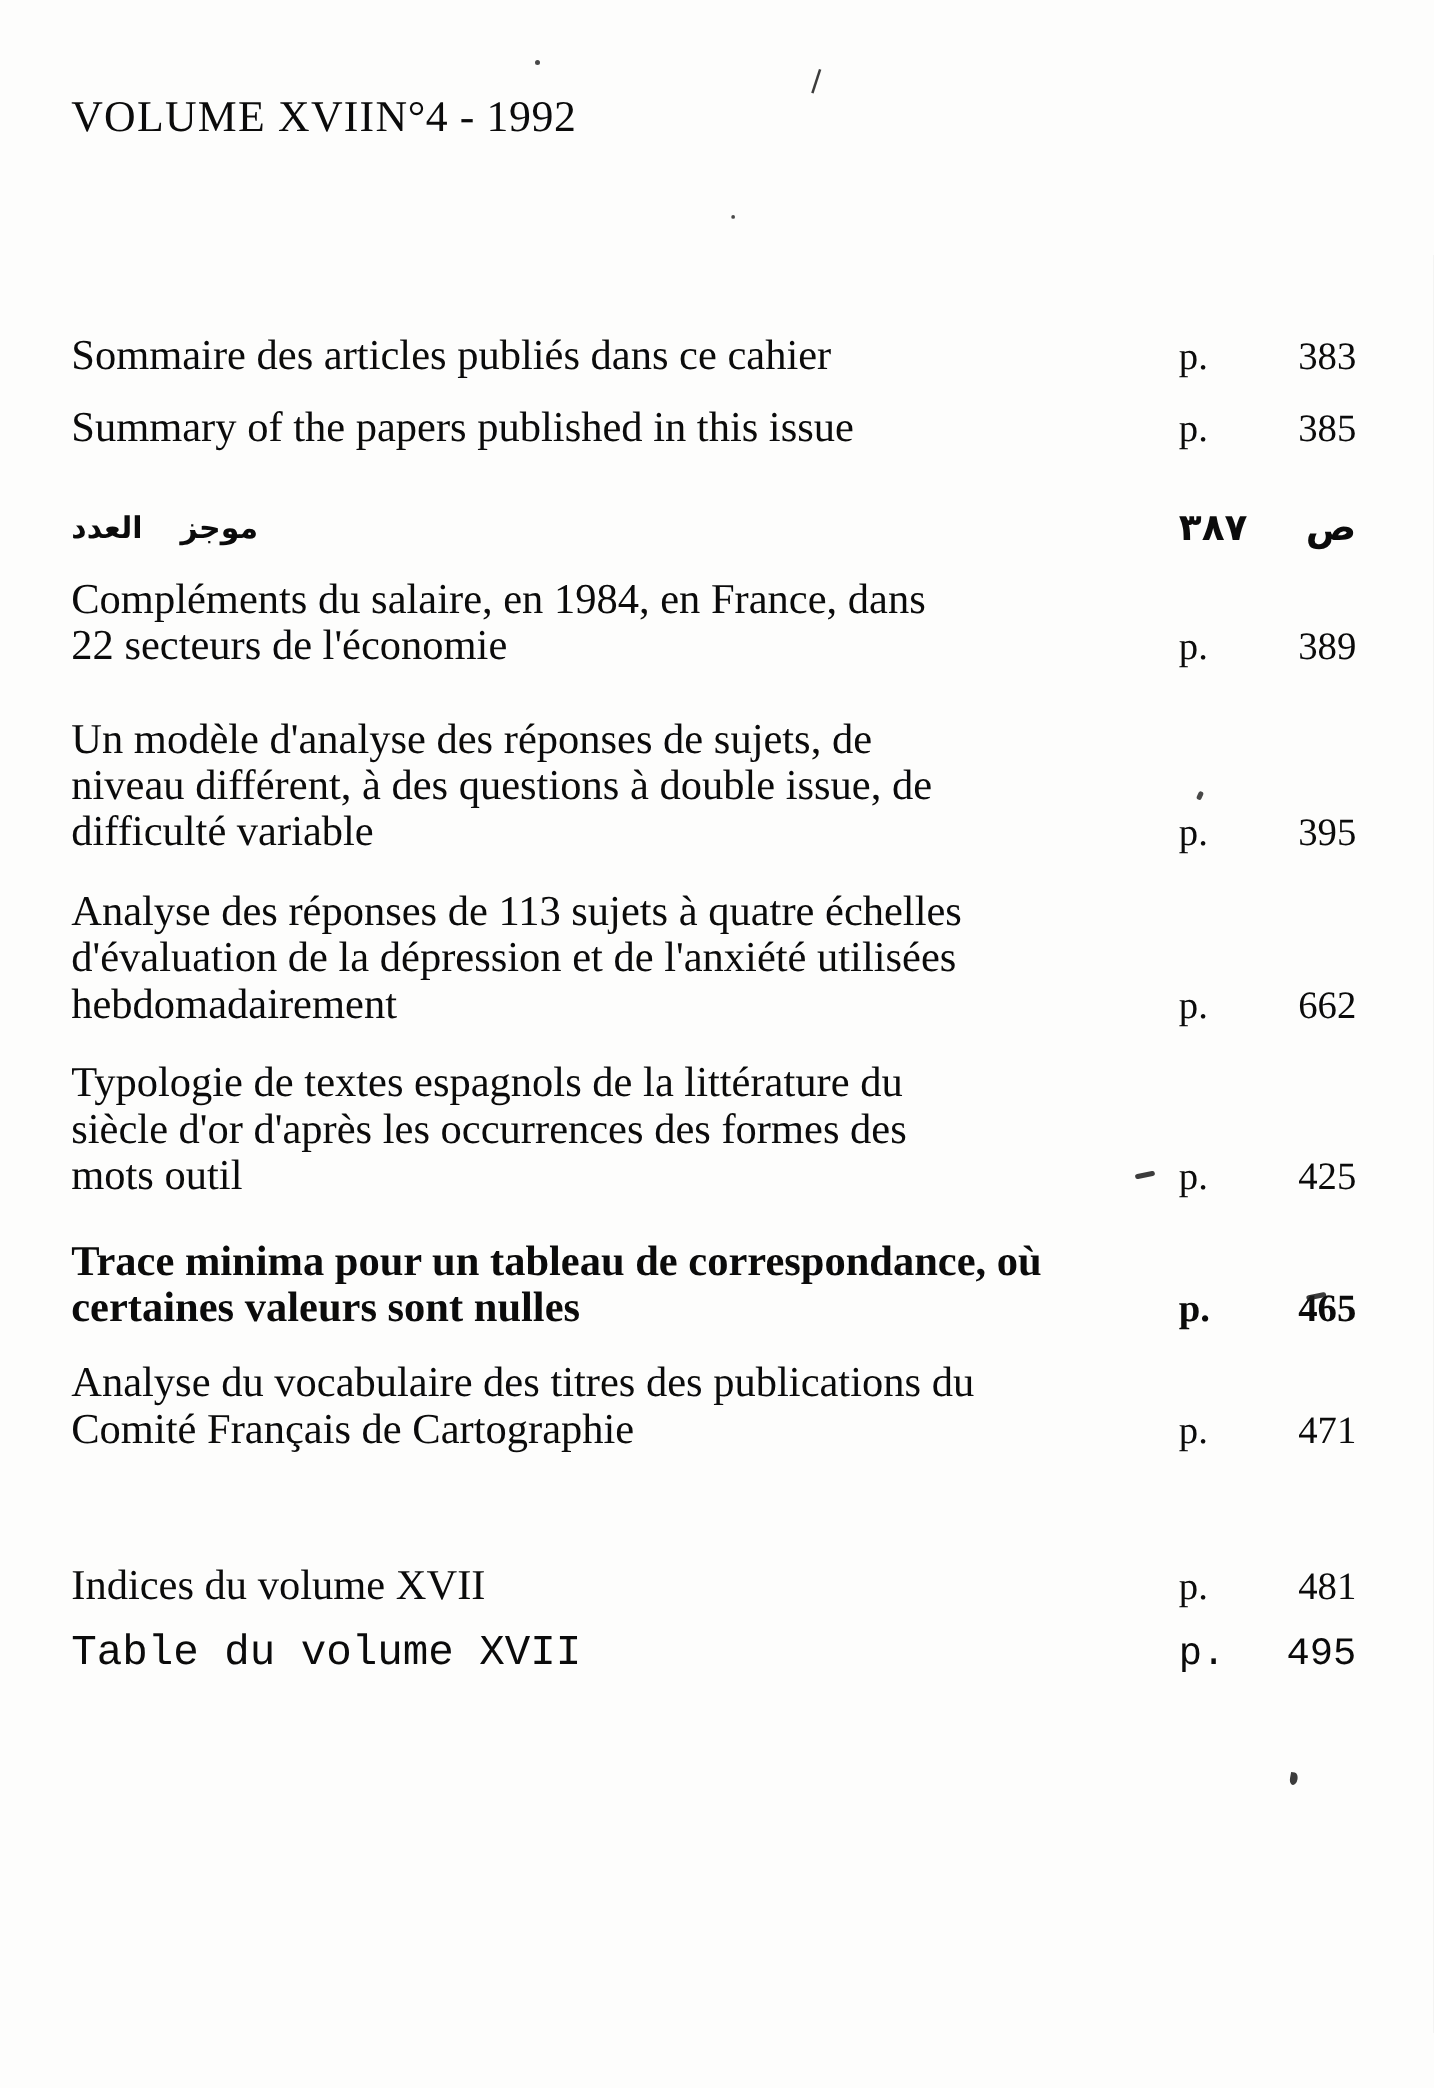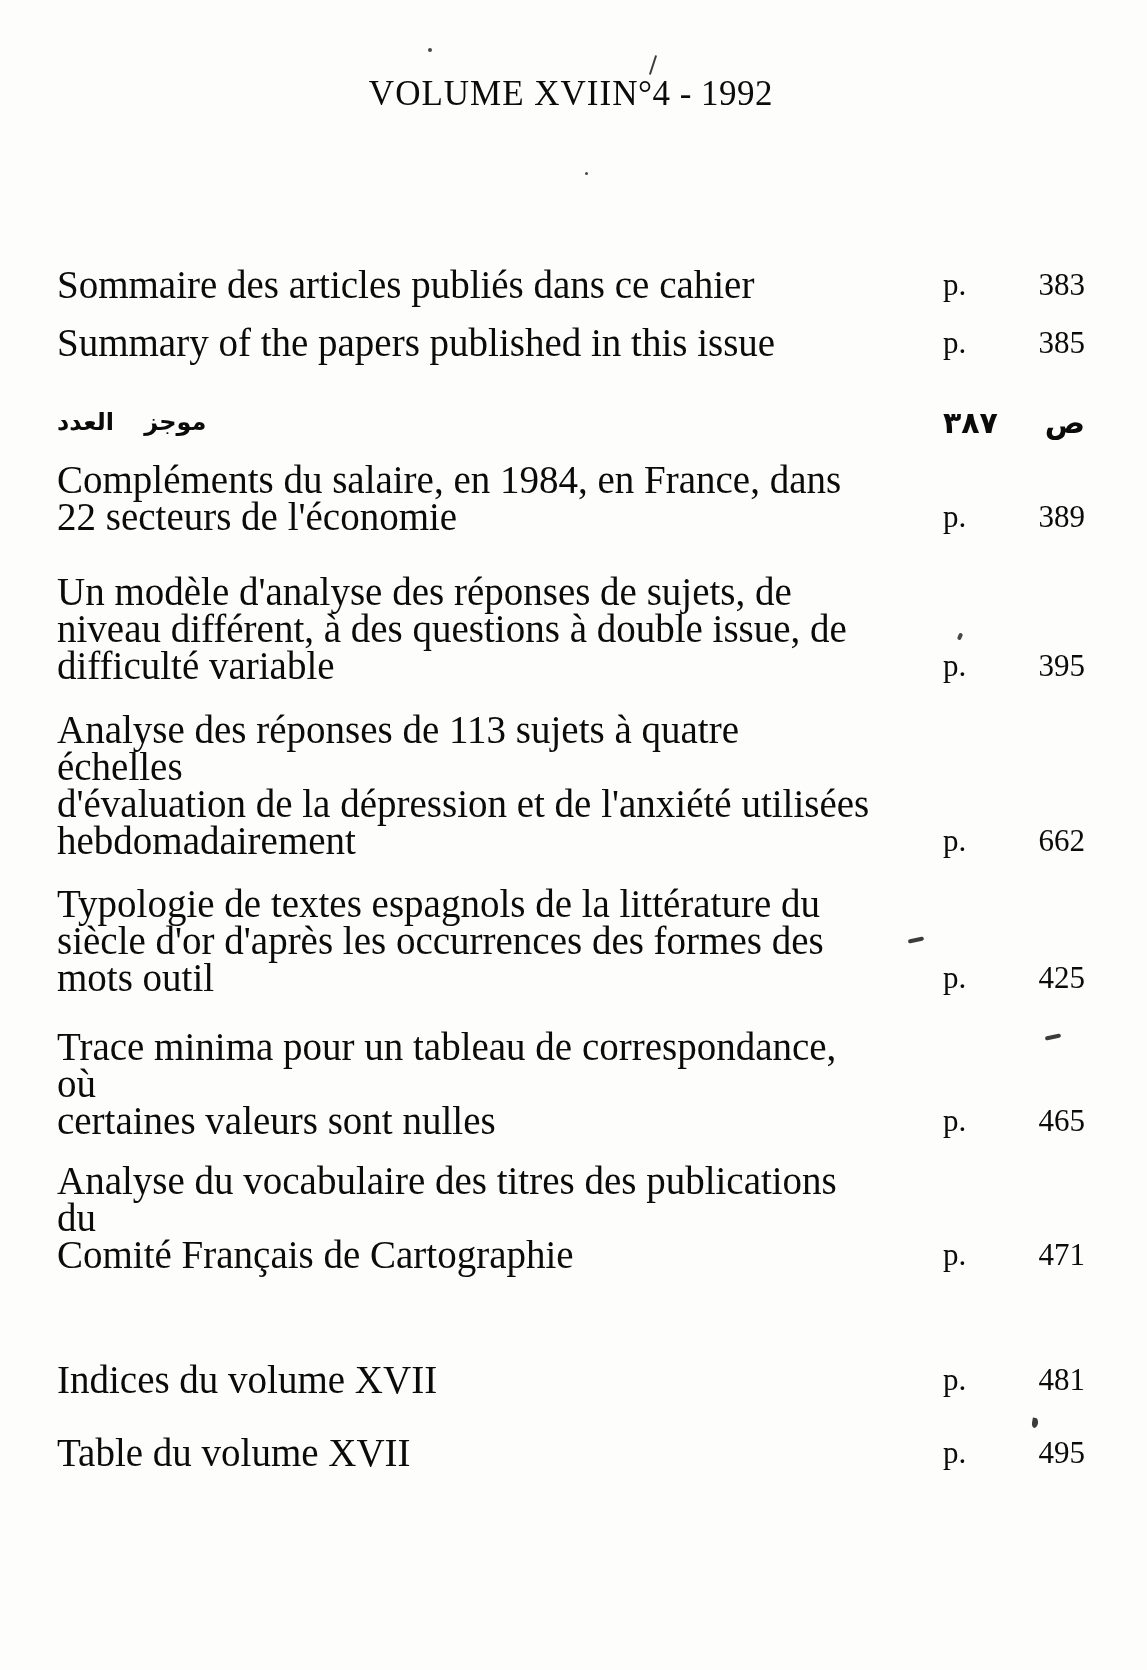--- a/index.html
+++ b/index.html
@@ -9,39 +9,39 @@
     margin:0 auto;
     background:#fdfdfc;
     color:#0b0b0b;
     font-family:"Liberation Serif", serif;
     overflow:hidden;
   }
   .header {
     position:absolute;
     left:57px; right:62px; top:74px;
     display:flex;
-    justify-content:center;
+    justify-content:flex-start;
     align-items:baseline;
     font-size:35px;
     letter-spacing:1px;
   }
   .volume { font-weight:500; }
   .issue  { font-weight:500; letter-spacing:0.5px; }
 
   .toc {
     position:absolute;
     left:57px; right:62px; top:250px;
   }
   .row {
     display:flex;
     align-items:flex-end;
   }
   .title {
     flex:0 0 815px;
-    font-size:39px;
+    font-size:34px;
     line-height:37px;
     white-space:pre-line;
   }
   .pageref {
     margin-left:auto;
     width:142px;
     display:flex;
     justify-content:space-between;
     align-items:baseline;
     font-size:31px;
@@ -49,24 +49,24 @@
   }
   .pnum { text-align:right; }
 
   .row:nth-child(1)  { margin-top:16px; }
   .row:nth-child(2)  { margin-top:21px; }
   .row:nth-child(3)  { margin-top:43px; }
   .row:nth-child(4)  { margin-top:20px; }
   .row:nth-child(5)  { margin-top:38px; }
   .row:nth-child(6)  { margin-top:27px; }
   .row:nth-child(7)  { margin-top:26px;gap:32px; }
-  .row:nth-child(8)  { margin-top:32px; }
+  .row:nth-child(8)  { margin-top:32px;font-weight:bold; }
   .row:nth-child(9)  { margin-top:23px; }
   .row:nth-child(10) { margin-top:88px; }
-  .row:nth-child(11) { margin-top:36px; }
+  .row:nth-child(11) { margin-top:18px;font-family:Liberation Mono, monospace; }
 
   
   .arabic .title {
     font-family:"DejaVu Sans", sans-serif;
     font-weight:700;
     font-size:24px;
     word-spacing:22px;
   }
   .arabic .pageref {
     font-family:"DejaVu Sans", sans-serif;

